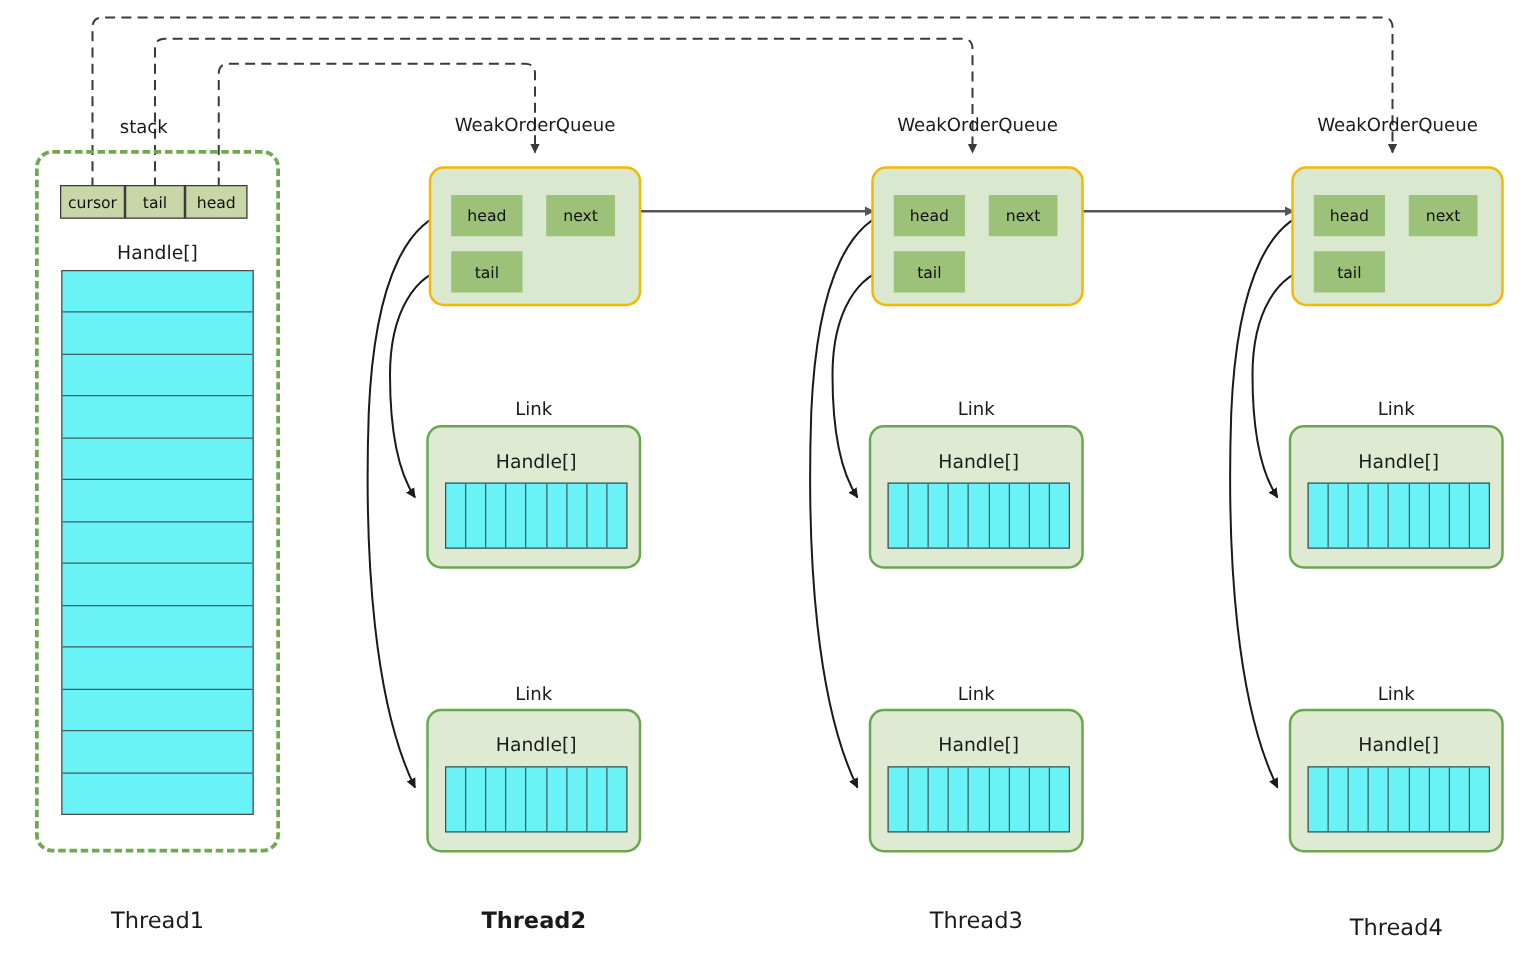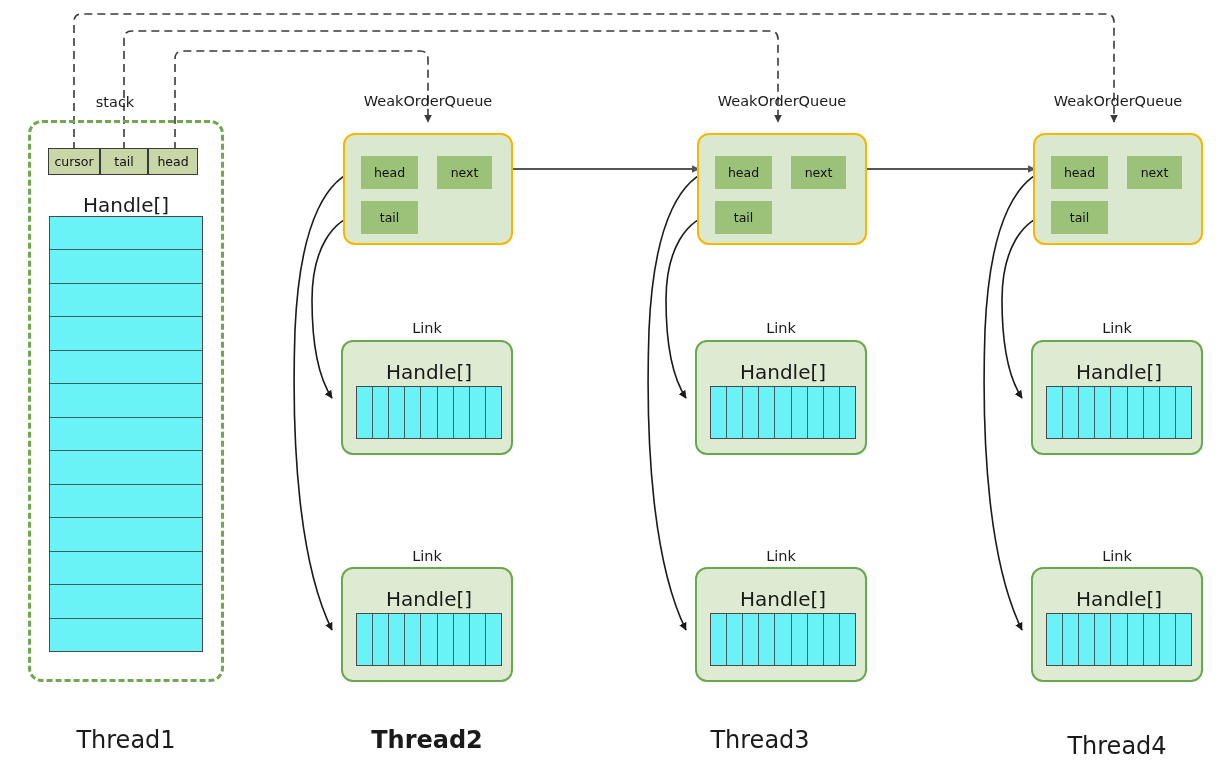--- a/index.html
+++ b/index.html
@@ -28,21 +28,21 @@
   .node { position: absolute; box-sizing: border-box; }
 
   
   .stack-container {
     border: 3px dashed #6fa84f;
     border-radius: 14px;
     background: transparent;
   }
   .caption {
     position: absolute;
-    font-size: 20px;
+    font-size: 15px;
     color: #1a1a1a;
     text-align: center;
     white-space: nowrap;
   }
   .field-row { position: absolute; display: flex; }
   .field {
     box-sizing: border-box;
     border: 1px solid #3a3a3a;
     background: #c8d6a8;
     color: #111111;
@@ -102,21 +102,21 @@
 
   
   .linkbox {
     border: 2px solid #6aa84f;
     border-radius: 12px;
     background: #dfead2;
   }
 
   .thread-label {
     position: absolute;
-    font-size: 24px;
+    font-size: 18px;
     color: #1a1a1a;
     white-space: nowrap;
     text-align: center;
   }
   .title-label {
     position: absolute;
     font-size: 14.5px;
     color: #1a1a1a;
     white-space: nowrap;
     text-align: center;
@@ -266,21 +266,21 @@
         <div></div>
         <div></div>
         <div></div>
         <div></div>
         <div></div>
         <div></div>
         <div></div>
       </div>
   </div>
 
-  <div class="thread-label" style="left:680px; top:726px; width:160px;">Thread3</div>
+  <div class="thread-label" style="left:701px; top:726px; width:160px;">Thread3</div>
 
   <div class="title-label" style="left:1033px; top:93px; width:170px;">WeakOrderQueue</div>
 
   <div class="node woq" style="left:1033px; top:133px; width:170px; height:112px;">
     <div class="slot" style="left:16px; top:21px; width:57px; height:33px;">head</div>
     <div class="slot" style="left:92px; top:21px; width:55px; height:33px;">next</div>
     <div class="slot" style="left:16px; top:66px; width:57px; height:33px;">tail</div>
   </div>
 
   <div class="title-label" style="left:1031px; top:320px; width:172px;">Link</div>

